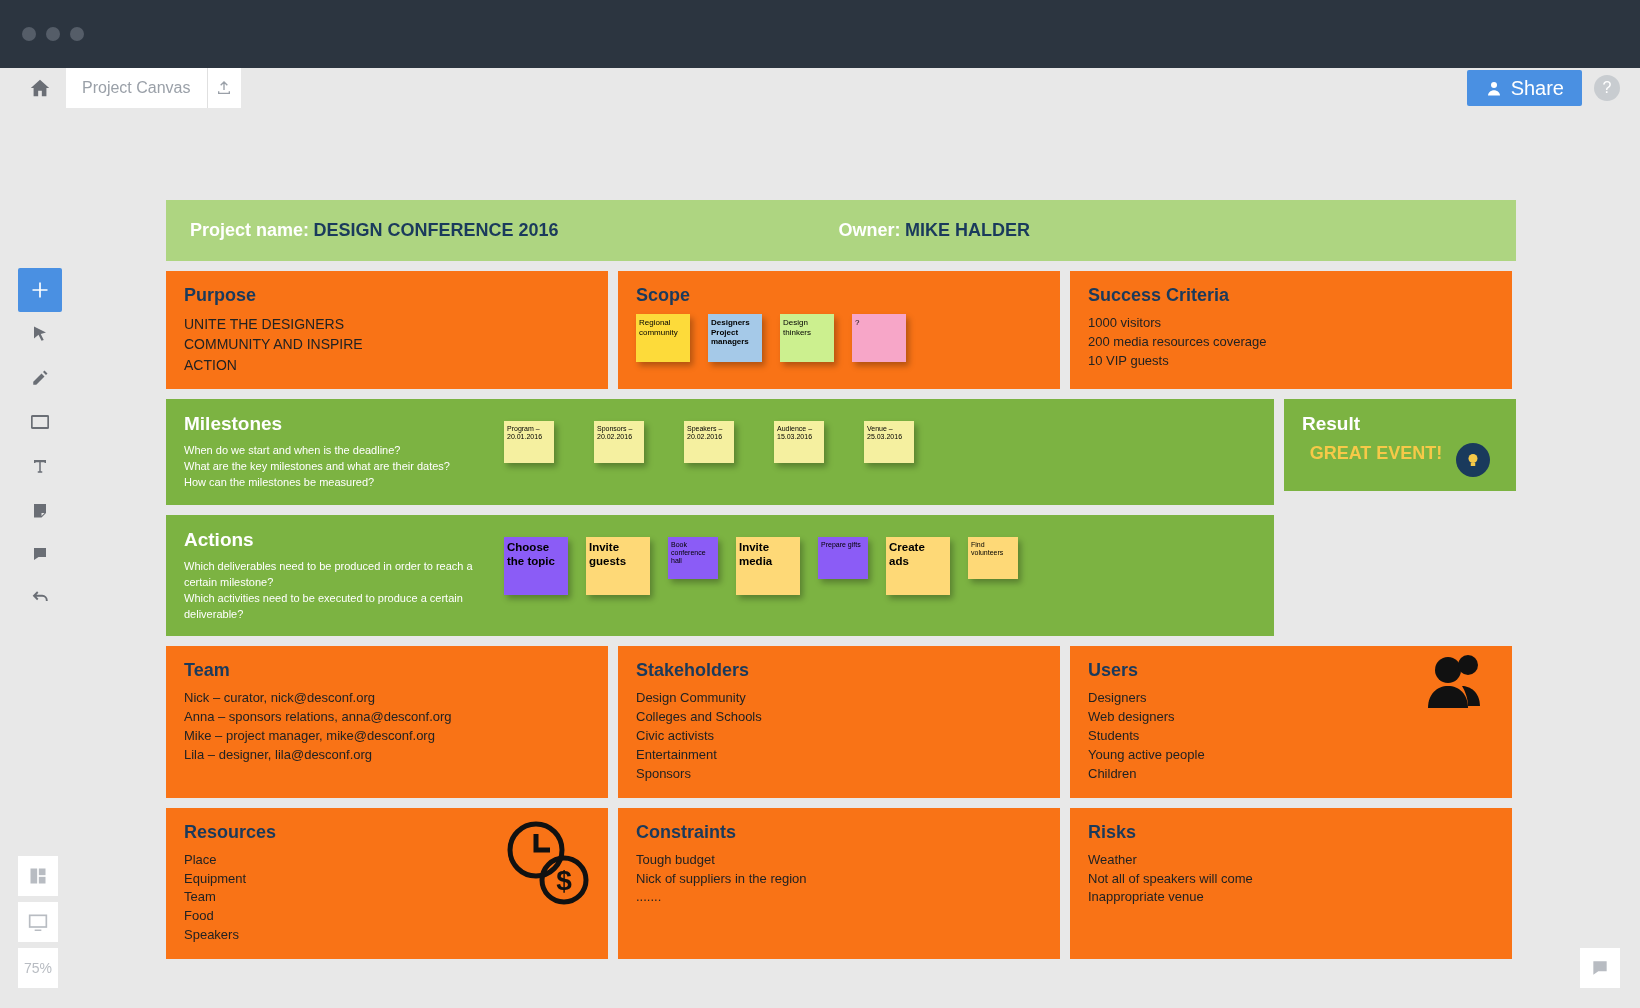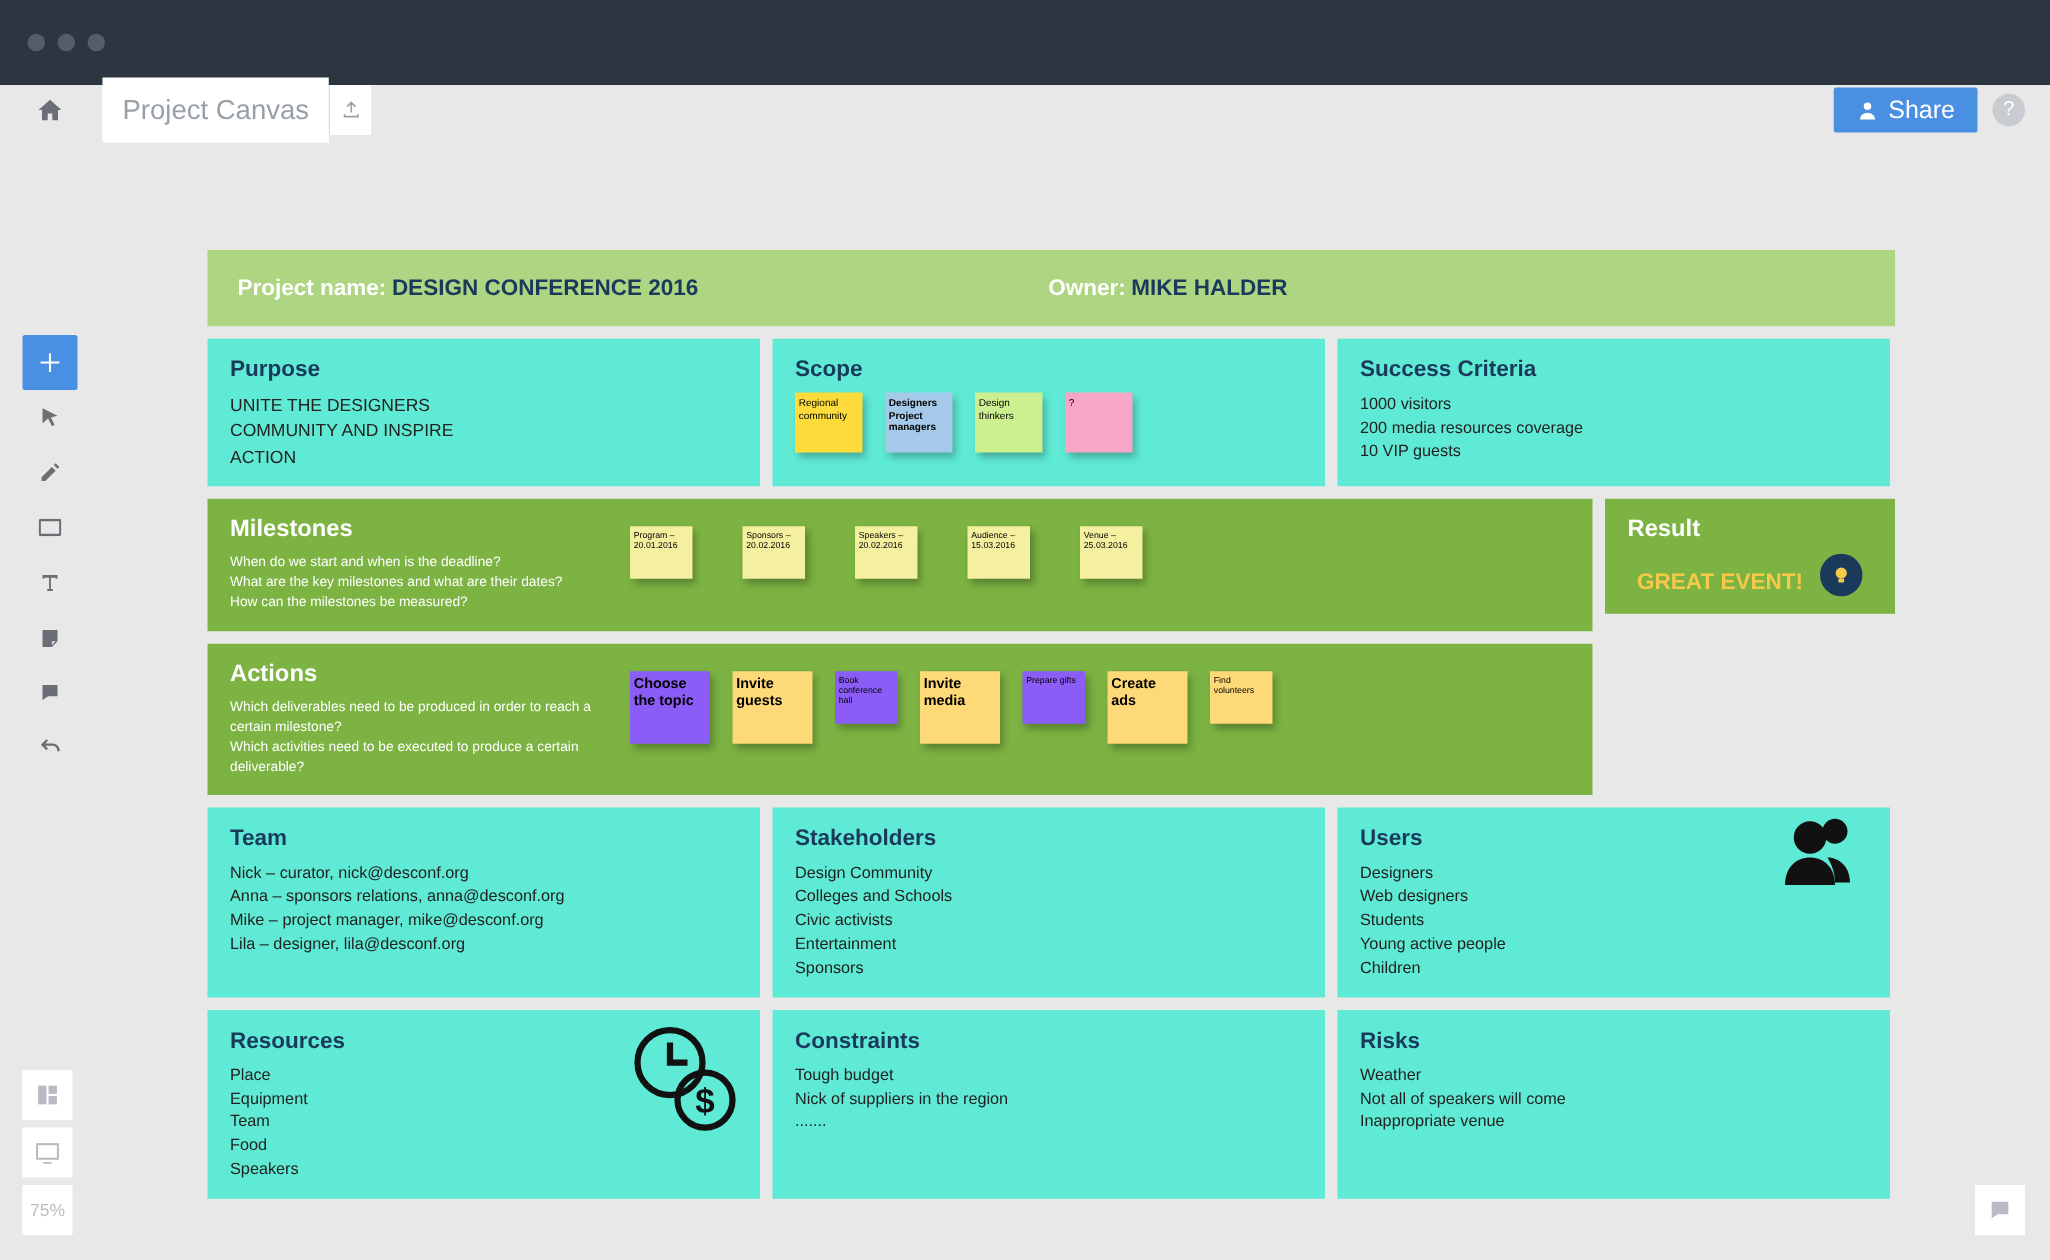--- a/index.html
+++ b/index.html
@@ -6,21 +6,21 @@
 body { font-family: Arial, Helvetica, sans-serif; background: #e8e8e8; width: 1640px; height: 1008px; overflow: hidden; }
 
 
 .titlebar { background: #2c3540; height: 68px; display: flex; align-items: center; padding-left: 22px; }
 .traffic-dots { display: flex; gap: 10px; }
 .traffic-dots span { width: 14px; height: 14px; border-radius: 50%; background: #555d68; display: inline-block; }
 
 
 .topnav { background: #e8e8e8; height: 40px; display: flex; align-items: center; padding: 0 20px; }
 .home-btn { width: 40px; height: 40px; display: flex; align-items: center; justify-content: center; color: #6a6e75; cursor: pointer; }
-.title-box { background: #fff; height: 52px; padding: 0 16px; display: flex; align-items: center; font-size: 22px; color: #9aa0a8; margin-left: 22px; }
+.title-box { background: #fff; height: 40px; padding: 0 16px; display: flex; align-items: center; font-size: 16px; color: #9aa0a8; margin-left: 6px; }
 .export-btn { background: #fff; height: 40px; width: 34px; border-left: 1px solid #e0e0e0; display: flex; align-items: center; justify-content: center; color: #9aa0a8; cursor: pointer; }
 .topnav-spacer { flex: 1; }
 .share-btn { background: #4a90e2; color: #fff; height: 36px; padding: 0 18px; display: flex; align-items: center; gap: 8px; font-size: 20px; border-radius: 2px; cursor: pointer; }
 .help-btn { width: 26px; height: 26px; border-radius: 50%; background: #c8ccd0; color: #fff; display: flex; align-items: center; justify-content: center; margin-left: 12px; font-size: 16px; cursor: pointer; }
 
 
 .left-toolbar { position: absolute; left: 18px; top: 268px; width: 44px; display: flex; flex-direction: column; gap: 0; }
 .tool-btn { width: 44px; height: 44px; display: flex; align-items: center; justify-content: center; color: #6a6e75; cursor: pointer; }
 .tool-btn.active { background: #4a90e2; color: #fff; border-radius: 2px; }
 
@@ -31,21 +31,21 @@
 
 .bottom-right { position: absolute; right: 20px; bottom: 20px; width: 40px; height: 40px; background: #fff; display: flex; align-items: center; justify-content: center; color: #b8bcc2; cursor: pointer; }
 
 
 .canvas-wrap { position: absolute; left: 166px; top: 200px; width: 1350px; }
 .header-banner { background: #aed581; padding: 20px 24px; display: flex; gap: 280px; align-items: center; }
 .header-banner .label { color: #fff; font-weight: bold; font-size: 18px; }
 .header-banner .value { color: #1a3a5c; font-weight: bold; font-size: 18px; }
 
 .row { display: flex; gap: 10px; margin-top: 10px; }
-.panel { background: #5eead4; padding: 14px 18px; position: relative; }
+.panel { background: #f97316; padding: 14px 18px; position: relative; }
 .panel.dark { background: #7cb342; }
 .panel h3 { color: #1a3a5c; font-size: 18px; font-weight: bold; margin-bottom: 8px; }
 .panel.dark h3 { color: #fff; font-size: 19px; }
 .panel .body { font-size: 13px; color: #222; line-height: 1.45; }
 .panel.dark .body { color: #fff; font-size: 11px; }
 .panel .list-item { display: block; }
 
 
 .stickies { display: flex; gap: 18px; margin-top: 6px; }
 .sticky { width: 54px; height: 48px; font-size: 8px; padding: 4px 3px; line-height: 1.2; box-shadow: 3px 4px 6px rgba(0,0,0,0.28); position: relative; }
@@ -66,21 +66,21 @@
 
 .row-mid { display: flex; gap: 10px; margin-top: 10px; }
 .mid-left { flex: 0 0 1108px; display: flex; flex-direction: column; gap: 10px; }
 .mid-right { flex: 0 0 232px; }
 .milestone-panel, .actions-panel { display: flex; align-items: flex-start; }
 .milestone-text, .actions-text { flex: 0 0 320px; }
 .milestone-stickies, .actions-stickies { flex: 1; display: flex; gap: 40px; padding-top: 8px; }
 .actions-stickies { gap: 18px; }
 
 .result-panel { height: 100%; display: flex; flex-direction: column; }
-.result-body { flex: 1; display: flex; align-items: flex-end; justify-content: center; gap: 14px; }
+.result-body { flex: 1; display: flex; align-items: flex-start; justify-content: center; gap: 14px; }
 .result-text { color: #f7c948; font-weight: bold; font-size: 18px; text-align: center; line-height: 1.2; }
 .lightbulb { width: 34px; height: 34px; border-radius: 50%; background: #1a3a5c; display: flex; align-items: center; justify-content: center; }
 
 .row-lower .panel { flex: 0 0 442px; min-height: 120px; }
 .row-bottom .panel { flex: 0 0 442px; min-height: 120px; }
 
 .clock-icon { position: absolute; right: 16px; top: 10px; }
 .people-icon { position: absolute; right: 22px; top: 4px; }
 
 svg { display: block; }

